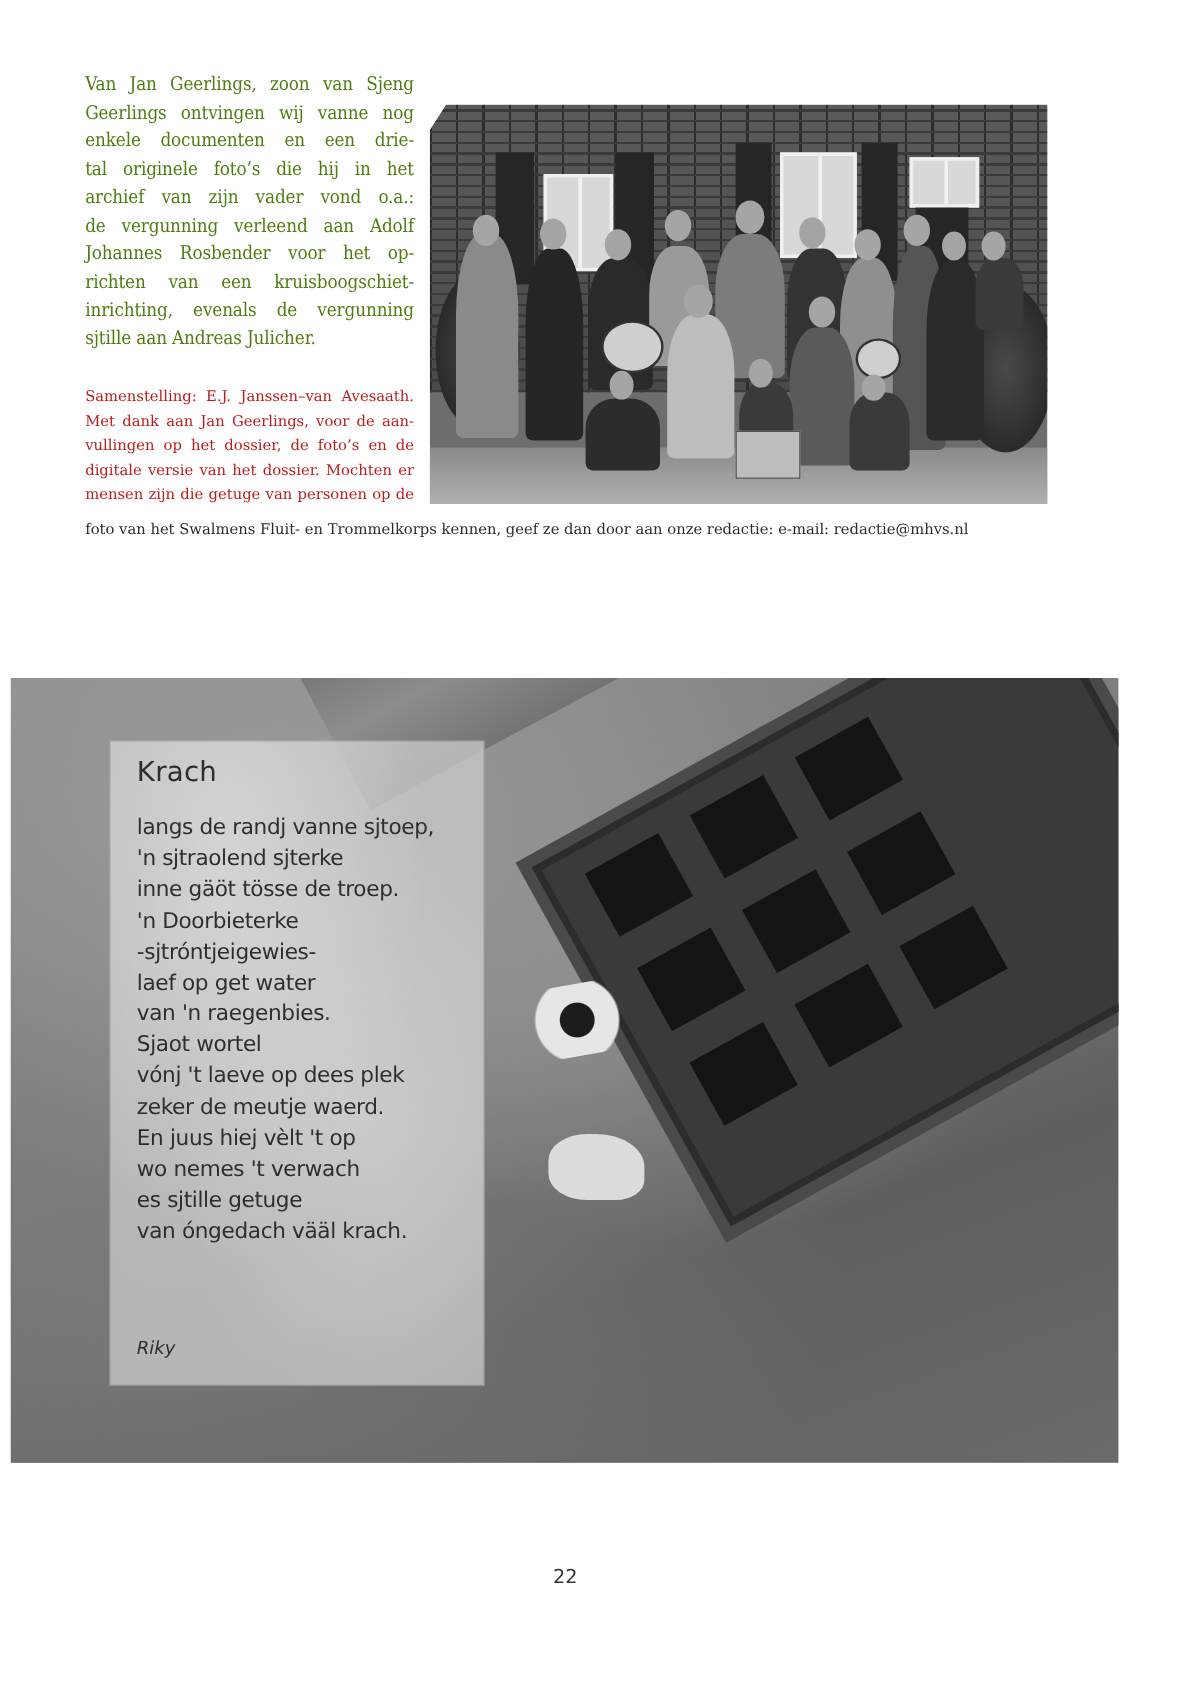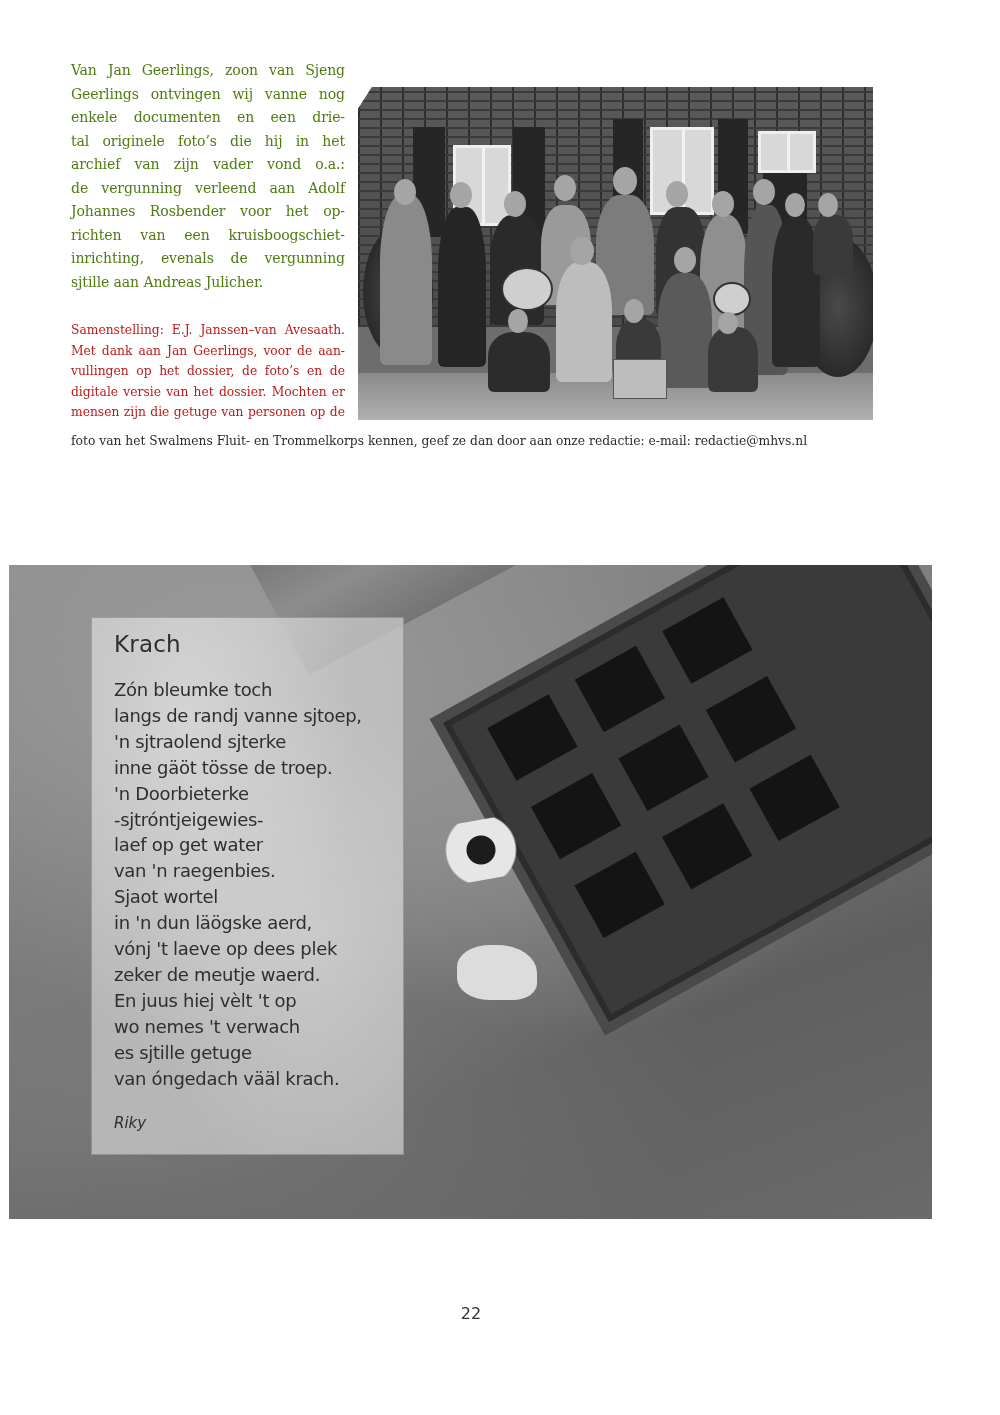--- a/index.html
+++ b/index.html
@@ -190,30 +190,28 @@
     <div class="hole" style="left:130px;top:200px;width:70px;height:60px;"></div>
     <div class="hole" style="left:230px;top:200px;width:70px;height:60px;"></div>
   </div>
   <div class="flower"></div>
   <div class="paper"></div>
 </div>
 
 <div class="poem-panel">
   <div class="poem-title">Krach</div>
   <div class="poem-lines">
-    <span class="pline">Zón bleumke toch</span>
     <span class="pline">langs de randj vanne sjtoep,</span>
     <span class="pline">'n sjtraolend sjterke</span>
     <span class="pline">inne gäöt tösse de troep.</span>
     <span class="pline">'n Doorbieterke</span>
     <span class="pline">-sjtróntjeigewies-</span>
     <span class="pline">laef op get water</span>
     <span class="pline">van 'n raegenbies.</span>
     <span class="pline">Sjaot wortel</span>
-    <span class="pline">in 'n dun läögske aerd,</span>
     <span class="pline">vónj 't laeve op dees plek</span>
     <span class="pline">zeker de meutje waerd.</span>
     <span class="pline">En juus hiej vèlt 't op</span>
     <span class="pline">wo nemes 't verwach</span>
     <span class="pline">es sjtille getuge</span>
     <span class="pline">van óngedach vääl krach.</span>
   </div>
   <div class="poem-author">Riky</div>
 </div>
 

